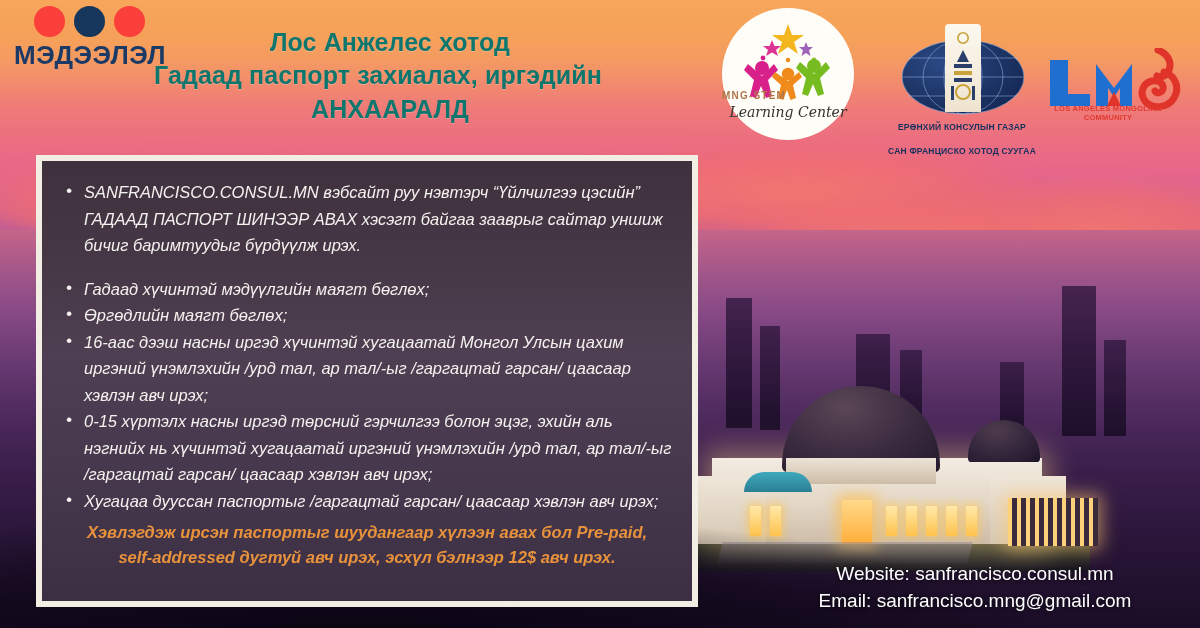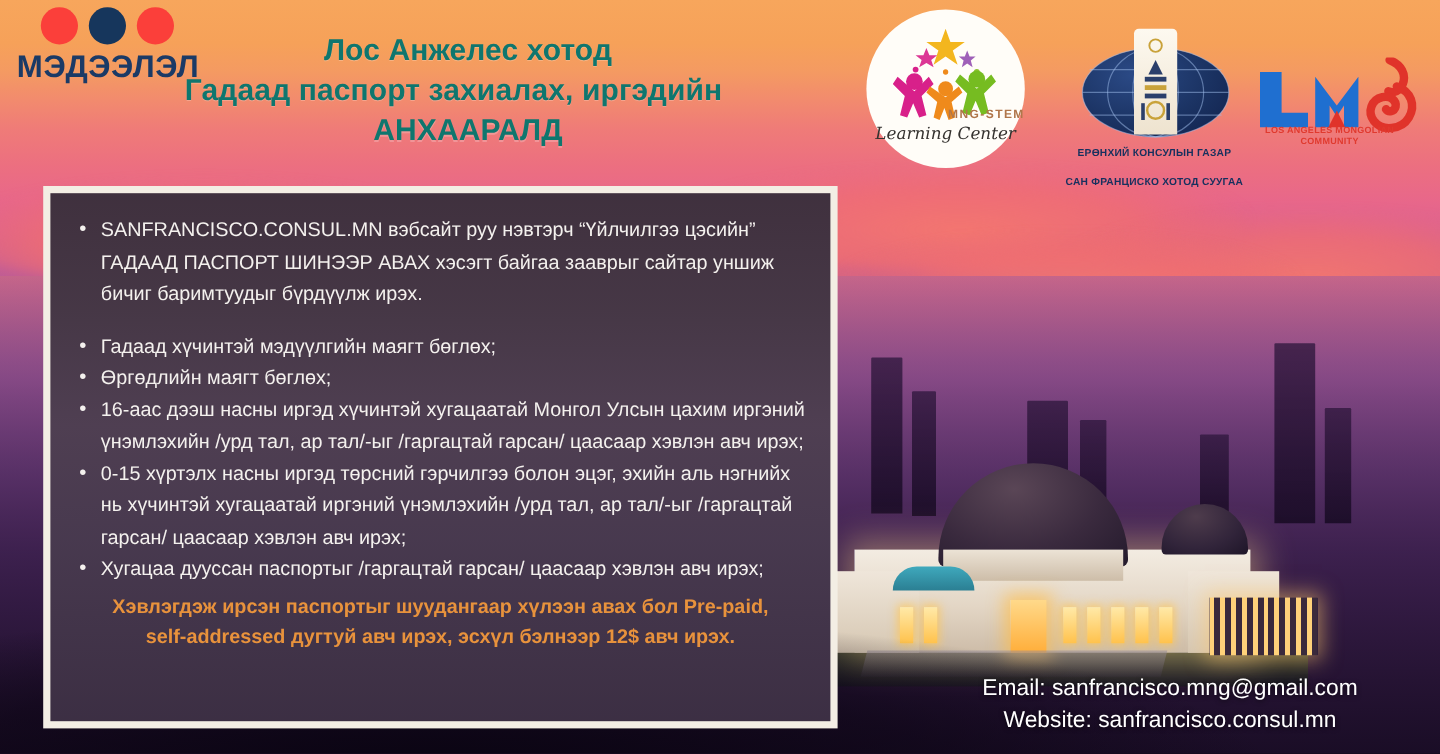--- a/index.html
+++ b/index.html
@@ -98,21 +98,21 @@
     color:#0f766e; font-weight:800; letter-spacing:.1px;
     text-shadow: 0 1px 0 rgba(255,255,255,.22);
   }
   .hl1 { font-size:25px; line-height:32px; }
   .hl2 { font-size:25px; line-height:34px; margin-left:-24px; }
   .hl3 { font-size:25px; line-height:34px; }
 
   
   .stem { position:absolute; left:722px; top:8px; width:132px; height:132px; }
   .stem-circle { position:absolute; inset:0; background:#fffdf8; border-radius:50%; }
-  .stem-txt1 { position:absolute; left:0; top:82px; width:132px; text-align:right;
+  .stem-txt1 { position:absolute; left:0; top:82px; width:132px; text-align:left;
     font-size:10px; letter-spacing:1.2px; color:#b0764a; font-weight:700; }
   .stem-txt2 { position:absolute; left:0; top:96px; width:132px; text-align:center;
     font-size:14px; color:#35322f; font-family:"DejaVu Serif", serif; font-style:italic; }
 
   
   .consul { position:absolute; left:882px; top:10px; width:160px; height:130px; }
   .globe { position:absolute; left:20px; top:30px; width:122px; height:74px;
     background: radial-gradient(ellipse at 35% 30%, #2b4a86 0%, #1b3363 55%, #10204a 100%);
     border-radius:50%; }
   .soyombo-plate { position:absolute; left:63px; top:14px; width:36px; height:88px;
@@ -132,20 +132,21 @@
     position:absolute; left:36px; top:155px; width:662px; height:452px;
     background:#f3eee4; padding:6px;
   }
   .panel-inner {
     width:100%; height:100%;
     background: linear-gradient(180deg,
       rgba(44,28,44,.90) 0%, rgba(46,30,48,.88) 22%,
       rgba(52,34,58,.86) 44%, rgba(48,32,58,.88) 66%,
       rgba(40,26,50,.90) 100%);
     padding: 18px 16px 10px 16px;
+    font-style: italic;
   }
   ul.bullets { list-style:none; }
   ul.bullets li {
     position:relative; color:#f4f1ee; font-size:16.5px; line-height:26.5px;
     padding-left:26px; font-family:"Liberation Sans", sans-serif;
   }
   ul.bullets li::before {
     content:"•"; position:absolute; left:8px; top:-1px; font-size:17px; color:#f4f1ee;
   }
   li.gap { margin-bottom: 17px; }
@@ -304,17 +305,17 @@
         <li>Хугацаа дууссан паспортыг /гаргацтай гарсан/ цаасаар хэвлэн авч ирэх;</li>
       </ul>
       <div class="highlight">
         <div>Хэвлэгдэж ирсэн паспортыг шуудангаар хүлээн авах бол Pre-paid,</div>
         <div class="hl-line2">self-addressed дугтуй авч ирэх, эсхүл бэлнээр 12$ авч ирэх.</div>
       </div>
     </div>
   </div>
 
   <div class="contact">
+    <div>Website: sanfrancisco.consul.mn</div>
     <div>Email: sanfrancisco.mng@gmail.com</div>
-    <div>Website: sanfrancisco.consul.mn</div>
   </div>
 
 </div>
 
 </body></html>

